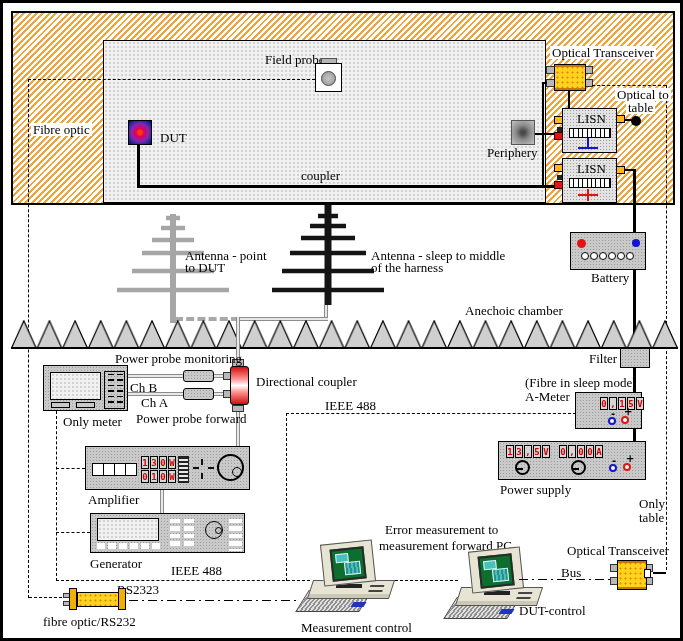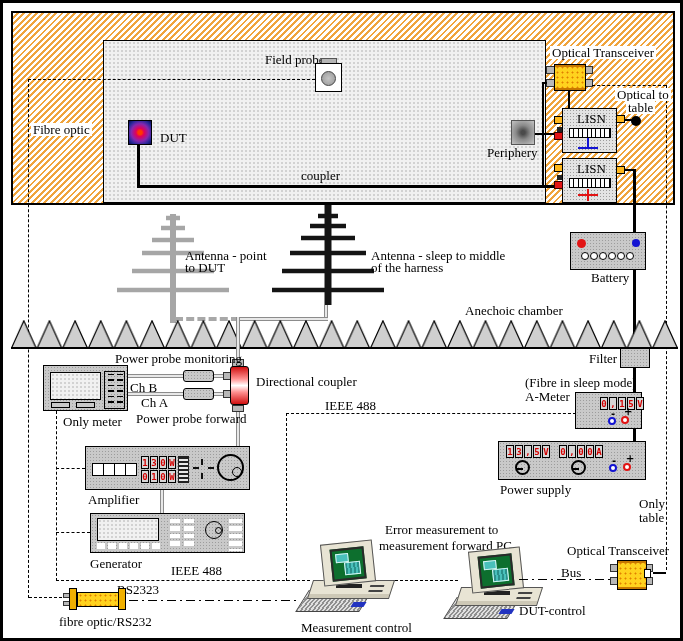--- a/index.html
+++ b/index.html
@@ -315,21 +315,21 @@
   <div class="dh" style="left:53px;top:577px;width:254px"></div>
   <div class="dh" style="left:392px;top:577px;width:63px"></div>
 
   <div class="lbl" style="left:114px;top:580px">RS2323</div>
   <div class="tabg" style="left:60px;top:590px;width:7px;height:5px"></div>
   <div class="tabg" style="left:60px;top:598px;width:7px;height:5px"></div>
   <div class="a" style="left:66px;top:585px;width:8px;height:22px;background:#f0b000;border:1px solid #000"></div>
   <div class="a ot" style="left:74px;top:589px;width:42px;height:15px;box-shadow:none"></div>
   <div class="a" style="left:115px;top:585px;width:8px;height:22px;background:#f0b000;border:1px solid #000"></div>
   <div class="ddh" style="left:126px;top:597px;width:170px"></div>
-  <div class="lbl" style="left:56px;top:612px">fibre optic/RS232</div>
+  <div class="lbl" style="left:40px;top:612px">fibre optic/RS232</div>
 
   <div class="pc" style="left:289px;top:537px">
     <div class="pc-kbd"></div>
     <div class="pc-blue"></div>
     <div class="pc-unit">
         <div class="pc-slot s1"></div>
         <div class="pc-slot s2"></div>
       </div>
     <div class="pc-stand"></div>
     <div class="pc-monitor">

